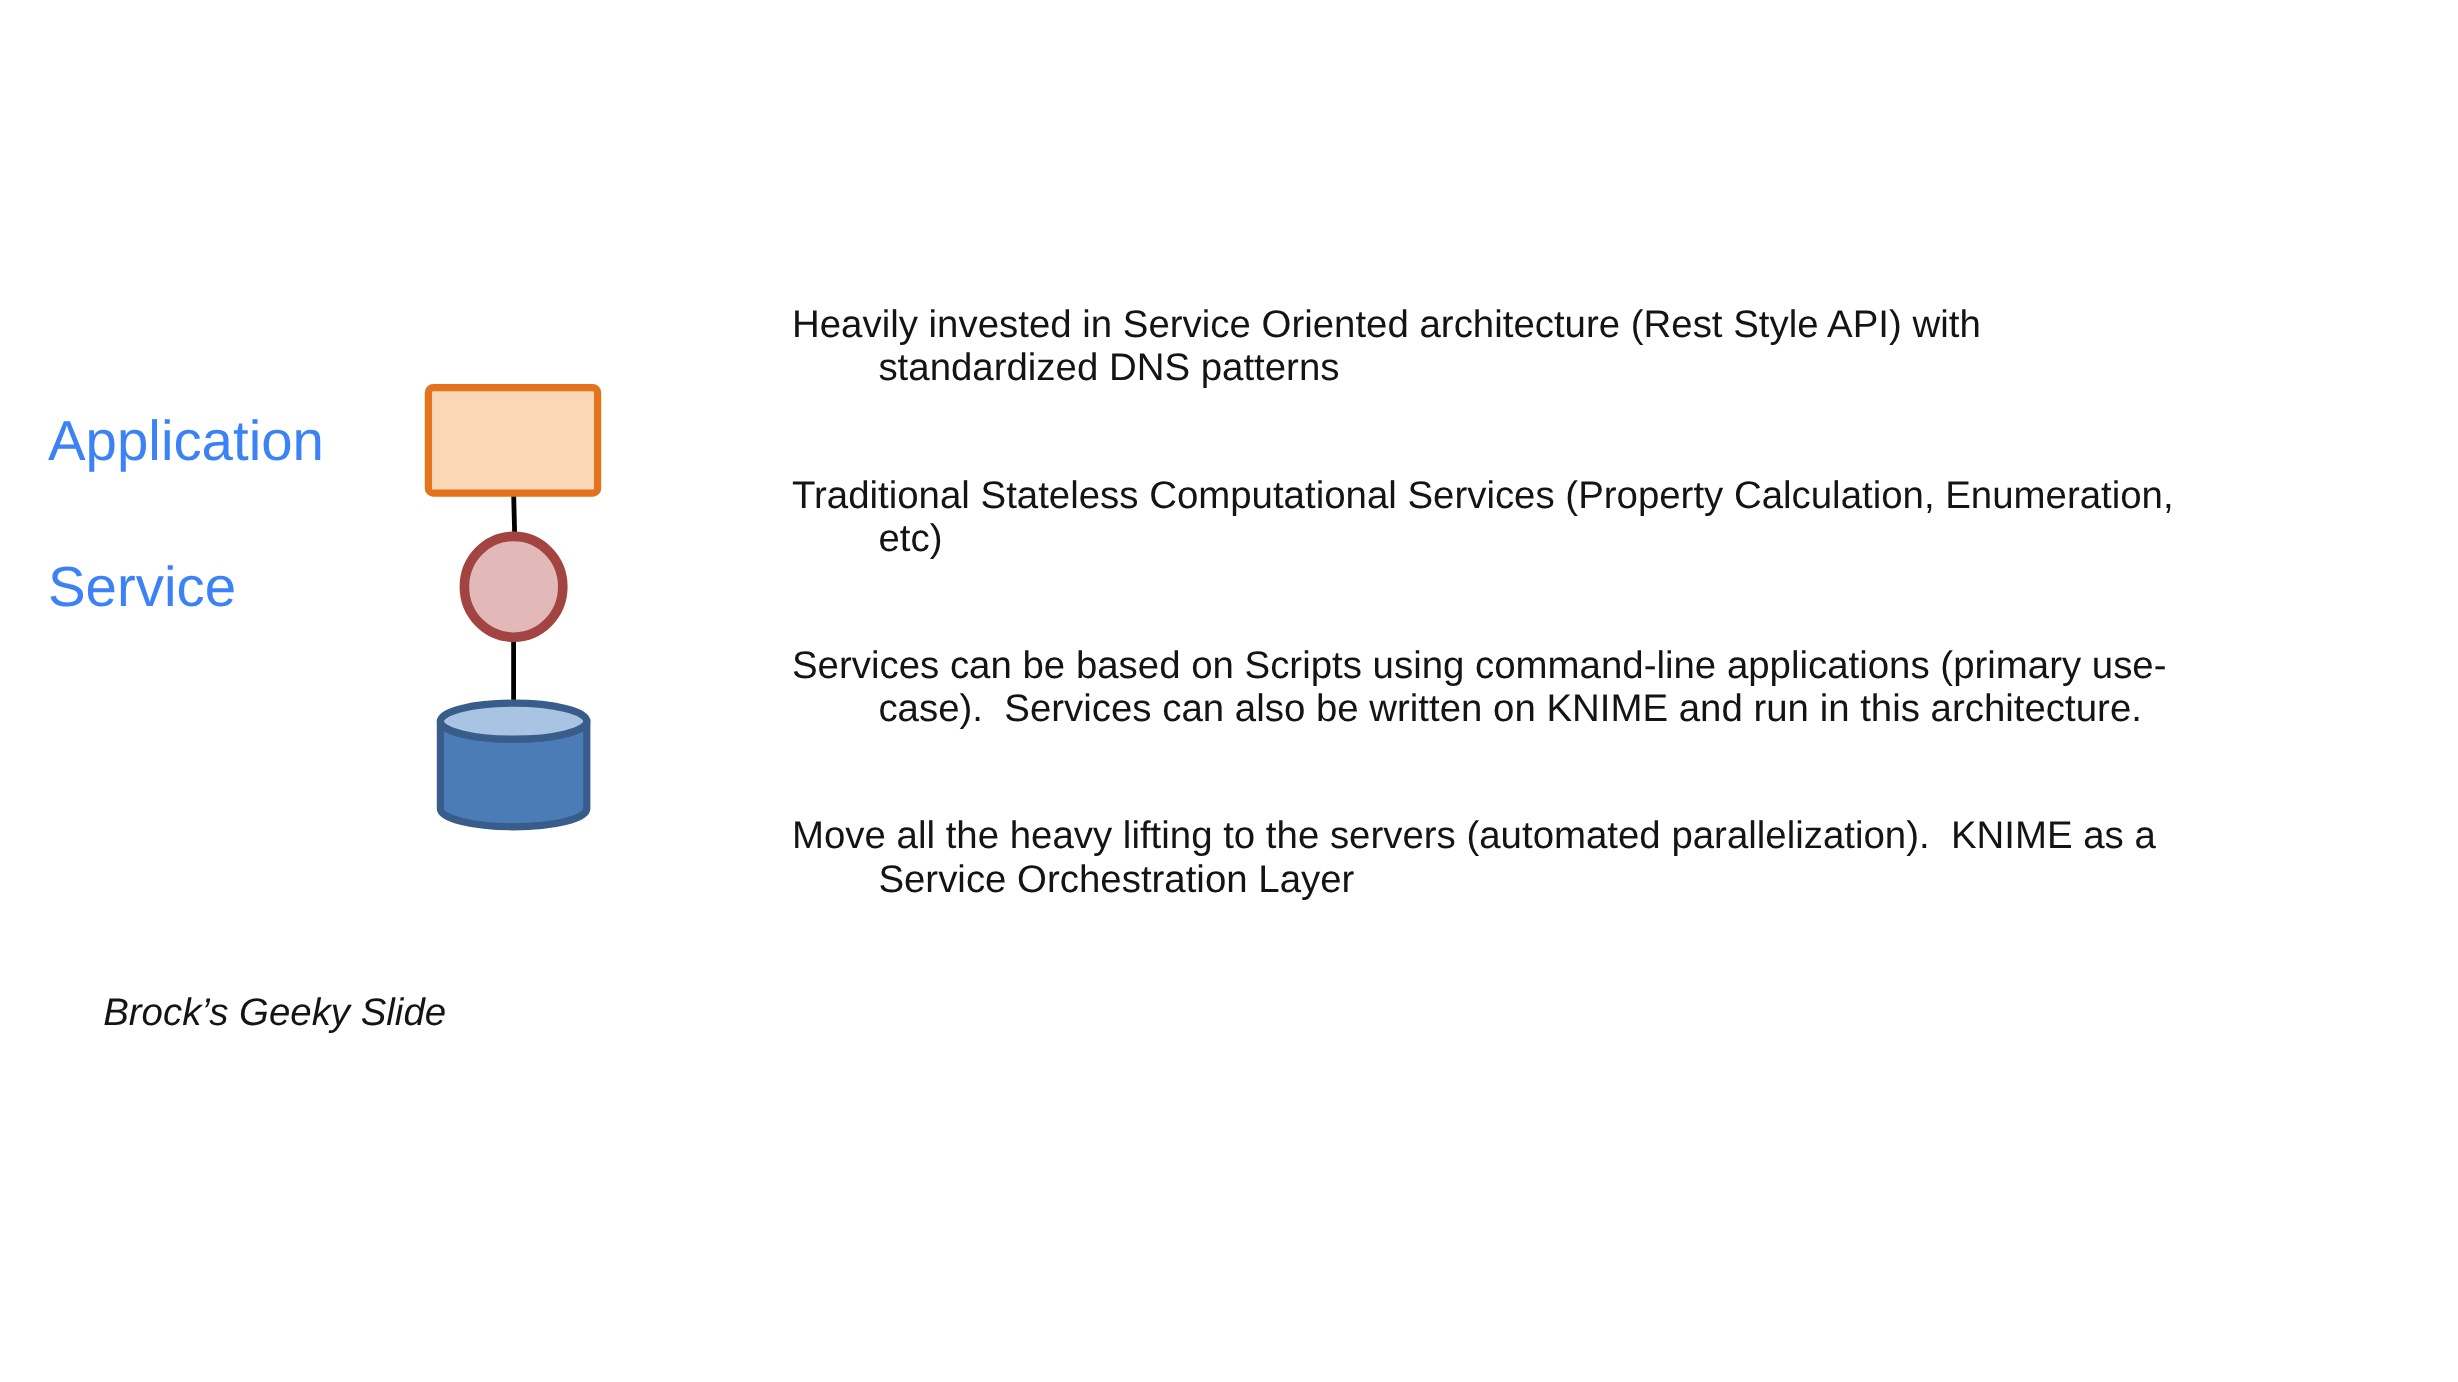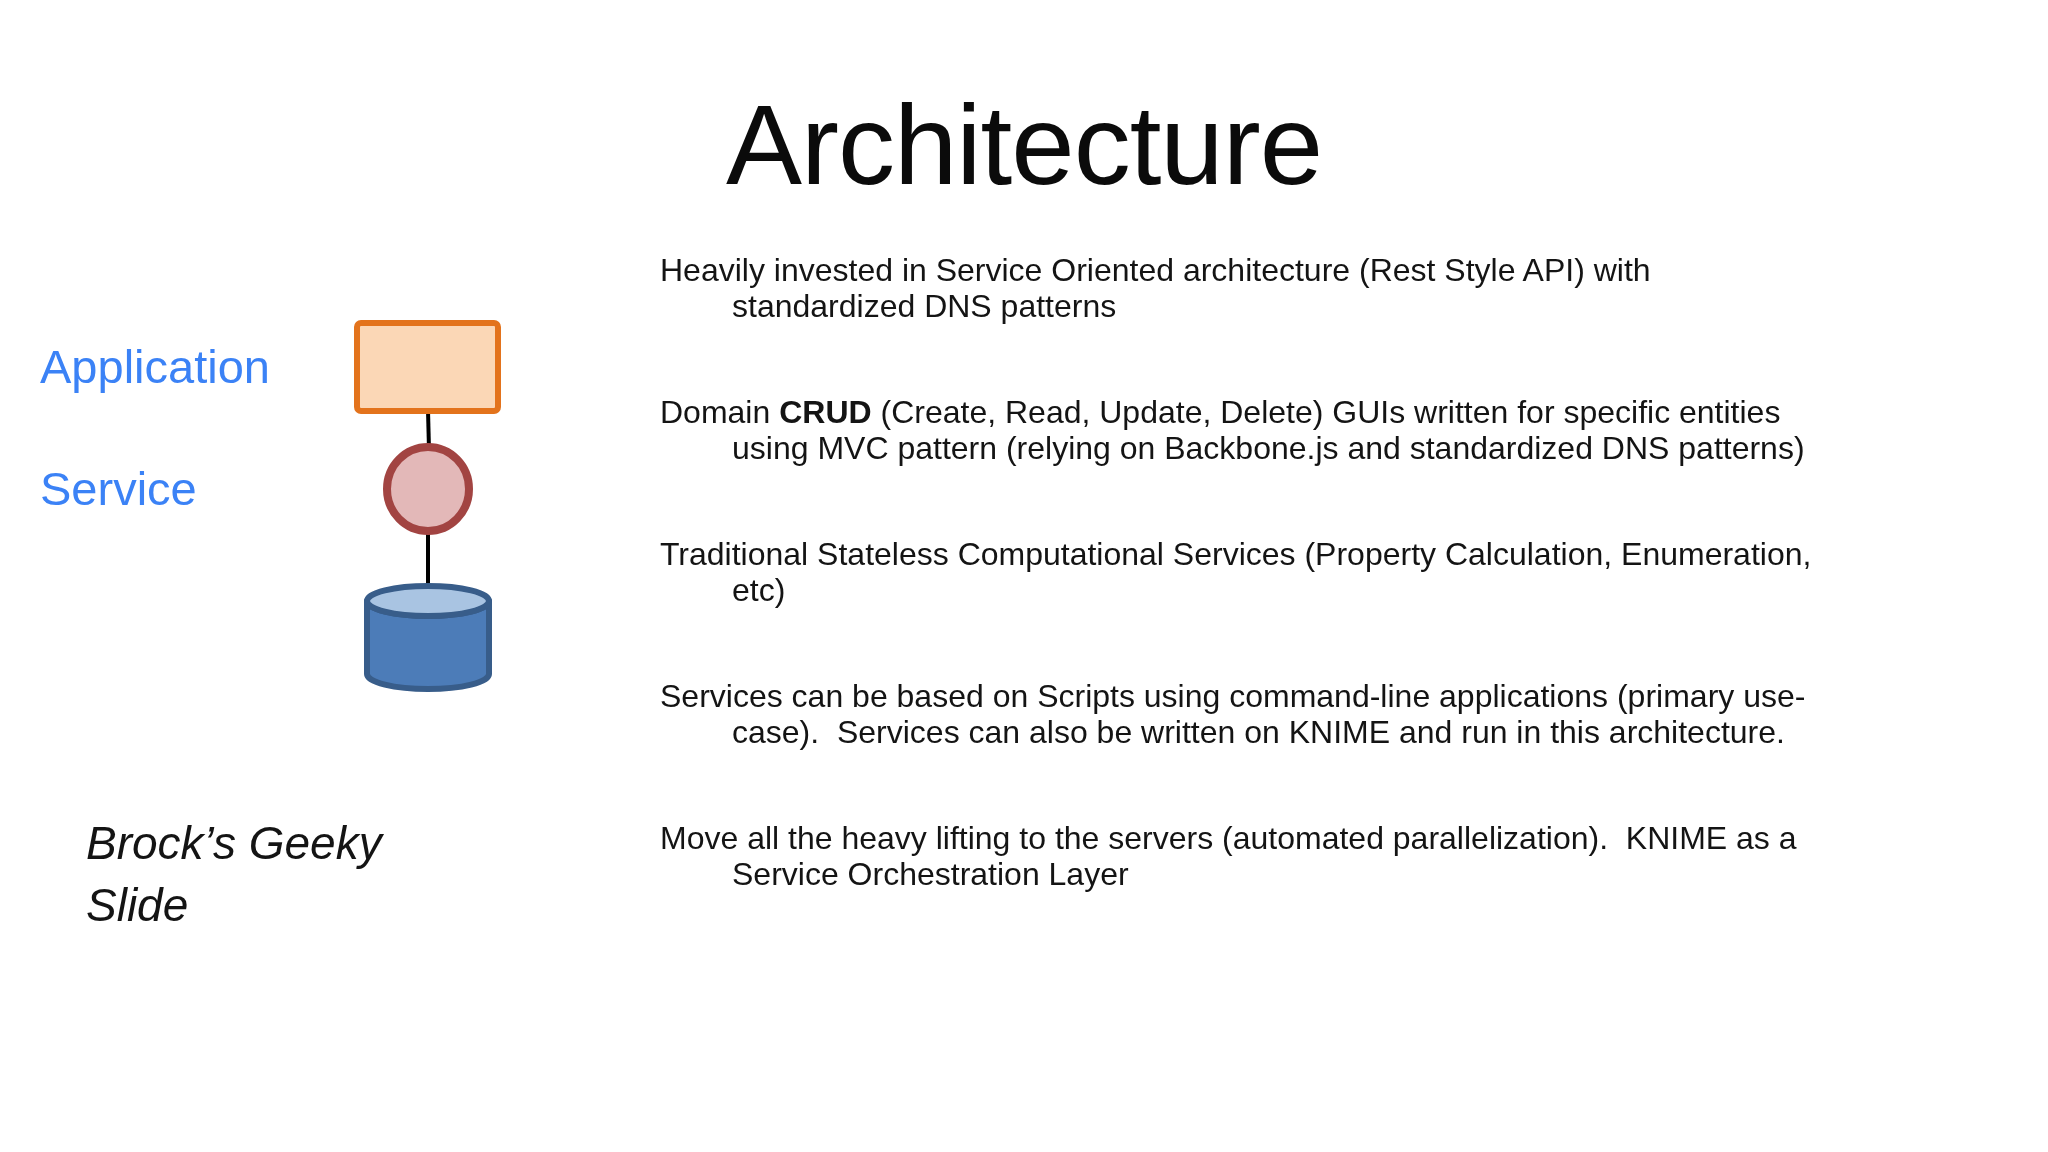--- a/index.html
+++ b/index.html
@@ -30,21 +30,21 @@
     white-space:nowrap;
   }
   .dlabel.app{top:339px;}
   .dlabel.svc{top:461px;}
   .dlabel.db{top:619px;}
   
   .diagram-svg{position:absolute;left:0;top:0;pointer-events:none;}
   
   .caption{
     position:absolute;left:86px;top:812px;width:340px;
-    font-size:46px;line-height:62px;
+    font-size:32px;line-height:62px;
     font-style:italic;
     color:#141414;
   }
   
   .bullets{
     position:absolute;left:660px;top:252px;width:1175px;
   }
   .bullet{
     margin:0 0 70px 0;
     padding-left:72px;
@@ -53,39 +53,37 @@
     color:#141414;
     white-space:pre-wrap;
   }
   .bullet .b{font-weight:bold;}
 </style>
 </head>
 <body>
 
 <div class="slide">
 
-  <h1 class="title">Architecture</h1>
 
   <svg class="diagram-svg" width="2048" height="1152" viewBox="0 0 2048 1152">
     <line x1="428" y1="410" x2="429" y2="450" stroke="#000000" stroke-width="4"></line>
     <line x1="428" y1="528" x2="428" y2="590" stroke="#000000" stroke-width="4"></line>
     <rect x="357" y="323" width="141" height="88" rx="4" stroke="#E3731C" stroke-width="6" fill="#FBD7B6"></rect>
     <ellipse cx="428" cy="489" rx="41" ry="42" stroke="#A24442" stroke-width="8" fill="#E3B8B8"></ellipse>
     <path d="M 367,601 L 367,674 A 61,15 0 0 0 489,674 L 489,601 A 61,15 0 0 1 367,601 Z" stroke="#385D8A" stroke-width="6" stroke-linejoin="round" fill="#4C7CB8"></path>
     <ellipse cx="428" cy="601" rx="61" ry="15" stroke="#385D8A" stroke-width="6" fill="#A9C4E2"></ellipse>
   </svg>
 
   <div class="diagram-labels">
     <div class="dlabel app">Application</div>
     <div class="dlabel svc">Service</div>
   </div>
 
   <div class="caption">Brock’s Geeky Slide</div>
 
   <div class="bullets">
       <p class="bullet"><span>Heavily invested in Service Oriented architecture (Rest Style API) with standardized DNS patterns</span></p>
-      <p class="bullet"><span>Domain </span><span class="b">CRUD</span><span> (Create, Read, Update, Delete) GUIs written for specific entities using MVC pattern (relying on Backbone.js and standardized DNS patterns)</span></p>
       <p class="bullet"><span>Traditional Stateless Computational Services (Property Calculation, Enumeration, etc)</span></p>
       <p class="bullet"><span>Services can be based on Scripts using command-line applications (primary use-case).  Services can also be written on KNIME and run in this architecture.</span></p>
       <p class="bullet"><span>Move all the heavy lifting to the servers (automated parallelization).  KNIME as a Service Orchestration Layer</span></p>
     </div>
 
 </div>
 
 </body></html>

